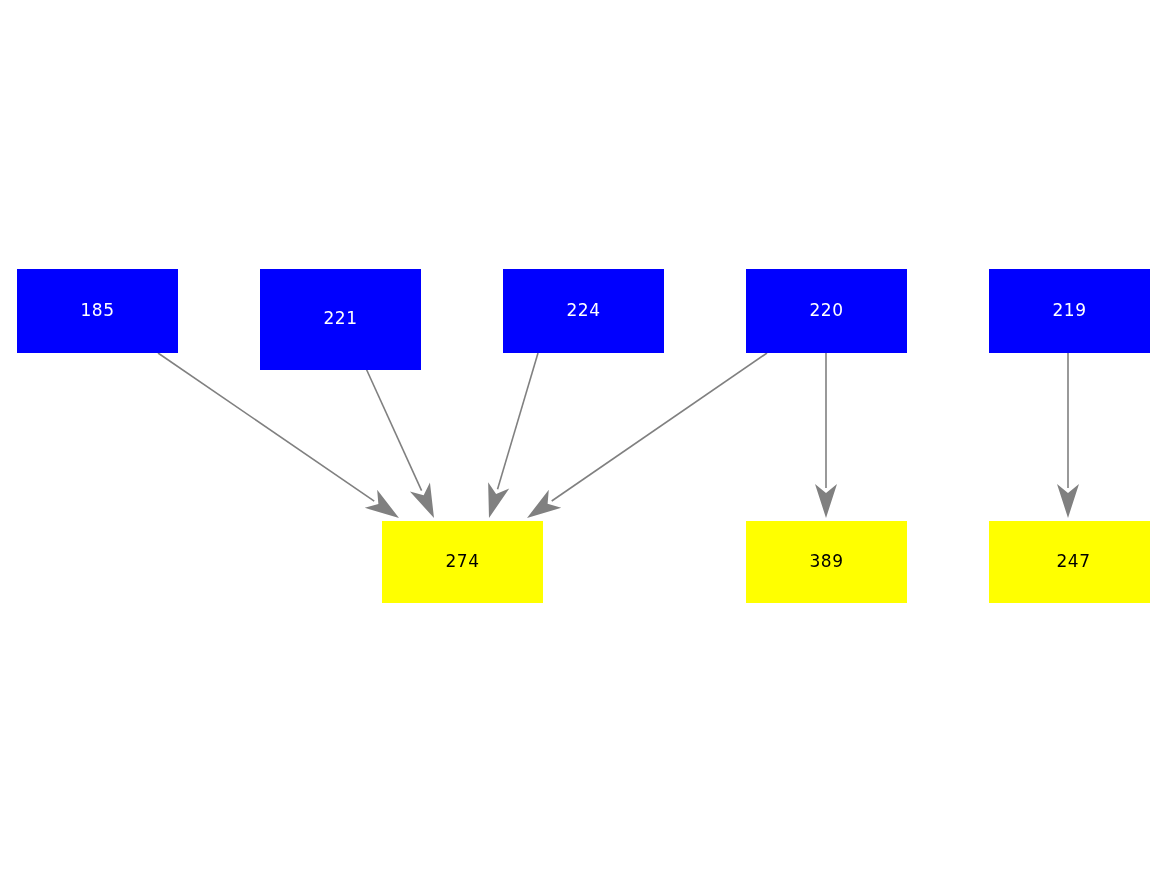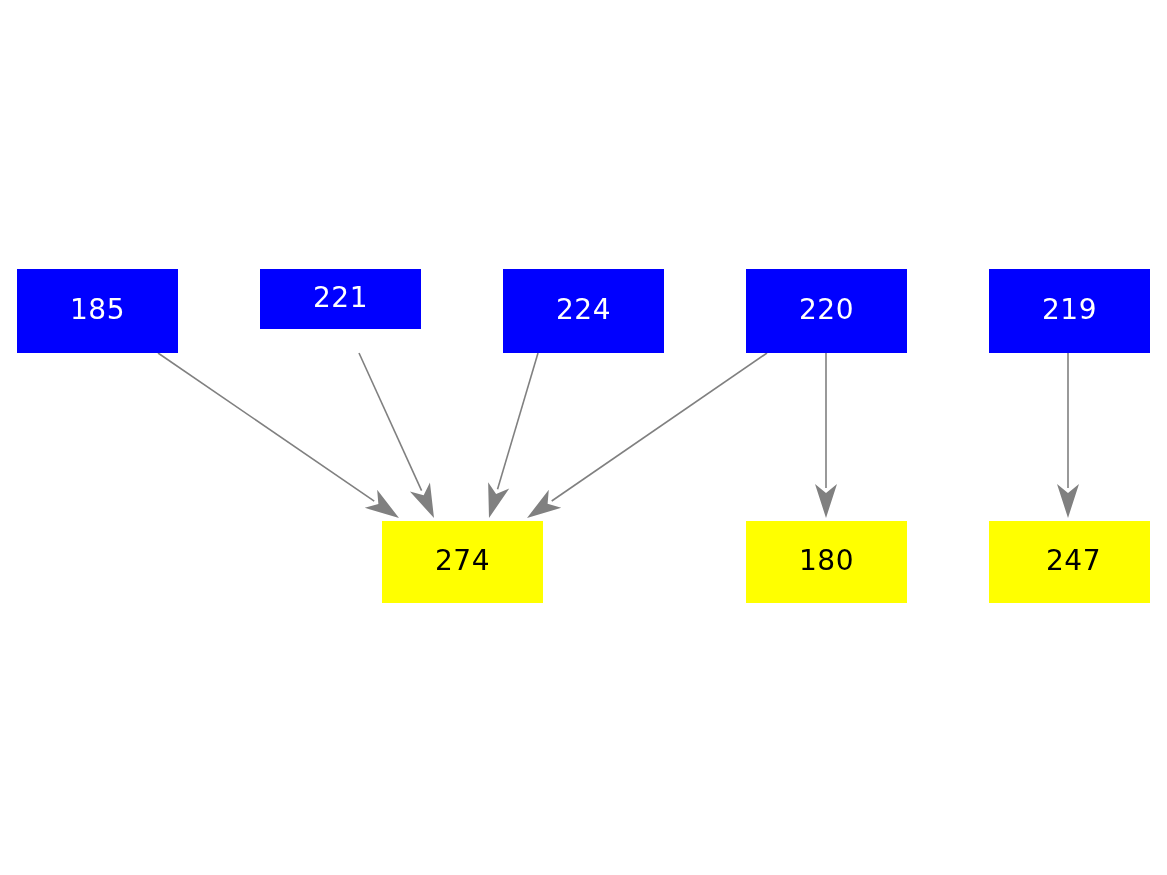--- a/index.html
+++ b/index.html
@@ -26,21 +26,21 @@
     width: 1167px;
     height: 875px;
     pointer-events: none;
   }
   .node {
     position: absolute;
     box-sizing: border-box;
     display: flex;
     align-items: center;
     justify-content: center;
-    font-size: 28px;
+    font-size: 17px;
     line-height: 1;
     letter-spacing: 0.5px;
     user-select: none;
   }
   .node-source {
     background: #0000ff;
     color: #ffffff;
   }
   .node-target {
     background: #ffff00;
@@ -80,36 +80,36 @@
       <g>
         <line x1="1068" y1="353" x2="1068" y2="488" stroke="#808080" stroke-width="1.6"></line>
         <polygon points="1068,518 1057,484 1068,493 1079,484" fill="#808080"></polygon>
       </g>
     </svg>
 
   <div id="node-layer">
       <div class="node node-source" style="left: 17px; top: 269px; width: 161px; height: 84px; background: rgb(0, 0, 255); color: rgb(255, 255, 255);">
         <span class="node-label">185</span>
       </div>
-      <div class="node node-source" style="left: 260px; top: 269px; width: 161px; height: 60px; background: rgb(0, 0, 255); color: rgb(255, 255, 255);">
+      <div class="node node-source" style="left: 260px; top: 269px; width: 161px; height: 101px; background: rgb(0, 0, 255); color: rgb(255, 255, 255);">
         <span class="node-label">221</span>
       </div>
       <div class="node node-source" style="left: 503px; top: 269px; width: 161px; height: 84px; background: rgb(0, 0, 255); color: rgb(255, 255, 255);">
         <span class="node-label">224</span>
       </div>
       <div class="node node-source" style="left: 746px; top: 269px; width: 161px; height: 84px; background: rgb(0, 0, 255); color: rgb(255, 255, 255); align-items: center;">
         <span class="node-label">220</span>
       </div>
       <div class="node node-source" style="left: 989px; top: 269px; width: 161px; height: 84px; background: rgb(0, 0, 255); color: rgb(255, 255, 255); text-align: center;">
         <span class="node-label">219</span>
       </div>
       <div class="node node-target" style="left: 382px; top: 521px; width: 161px; height: 82px; background: rgb(255, 255, 0); color: rgb(0, 0, 0);">
         <span class="node-label">274</span>
       </div>
       <div class="node node-target" style="left: 746px; top: 521px; width: 161px; height: 82px; background: rgb(255, 255, 0); color: rgb(0, 0, 0);">
-        <span class="node-label">180</span>
+        <span class="node-label">389</span>
       </div>
       <div class="node node-target" style="left: 989px; top: 521px; width: 161px; height: 82px; background: rgb(255, 255, 0); color: rgb(0, 0, 0); padding-left: 8px;">
         <span class="node-label">247</span>
       </div>
     </div>
 
 </div>
 
 </body></html>

